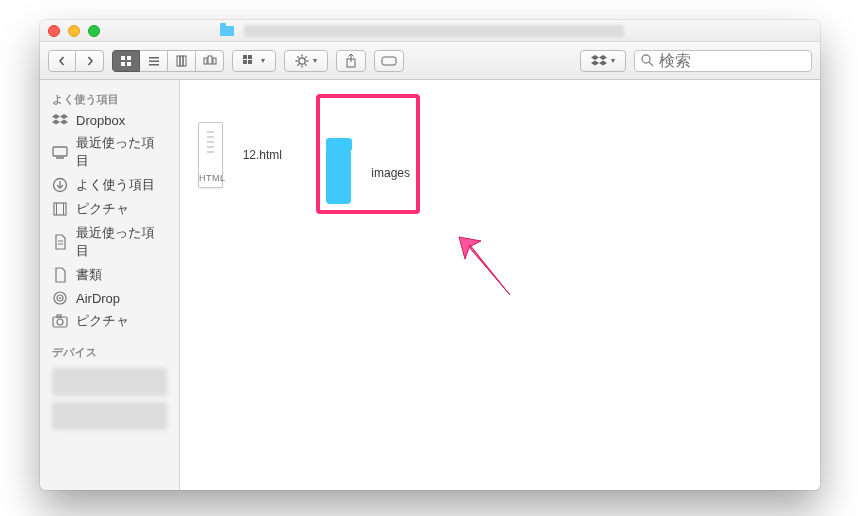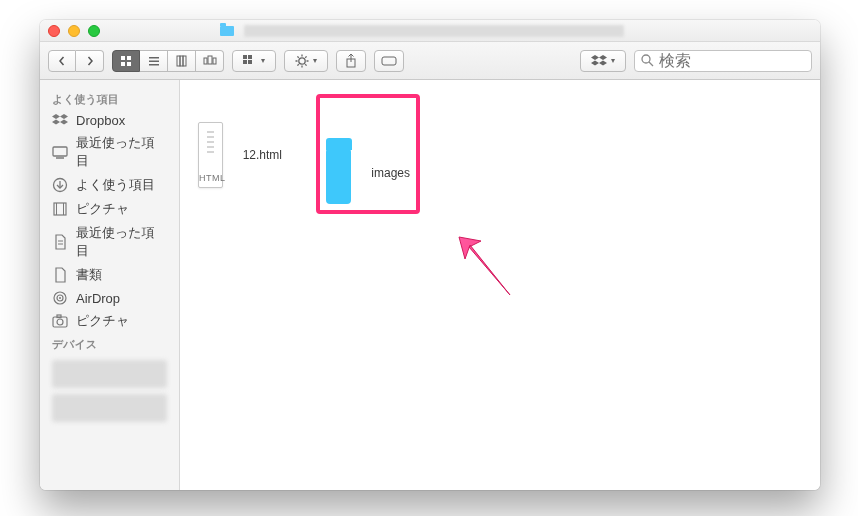--- a/index.html
+++ b/index.html
@@ -254,21 +254,21 @@
         <span class="sb-icon">
             <svg viewBox="0 0 16 14">
               <rect x="1" y="3" width="14" height="10" rx="1.5" fill="none" stroke="#7a7a7a" stroke-width="1.2"></rect>
               <circle cx="8" cy="8" r="3" fill="none" stroke="#7a7a7a" stroke-width="1.2"></circle>
               <rect x="5" y="1" width="4" height="2.5" fill="none" stroke="#7a7a7a" stroke-width="1.2"></rect>
             </svg>
           </span>
         <span>ピクチャ</span>
       </div>
 
-      <div class="sb-header" style="">デバイス</div>
+      <div class="sb-header" style="margin-top:8px">デバイス</div>
       <div class="sb-blur"></div>
       <div class="sb-blur"></div>
     </div>
 
     <div class="main">
 
       <div class="file">
         <div class="doc-thumb">
           <div class="doc-lines">
               <div></div>

